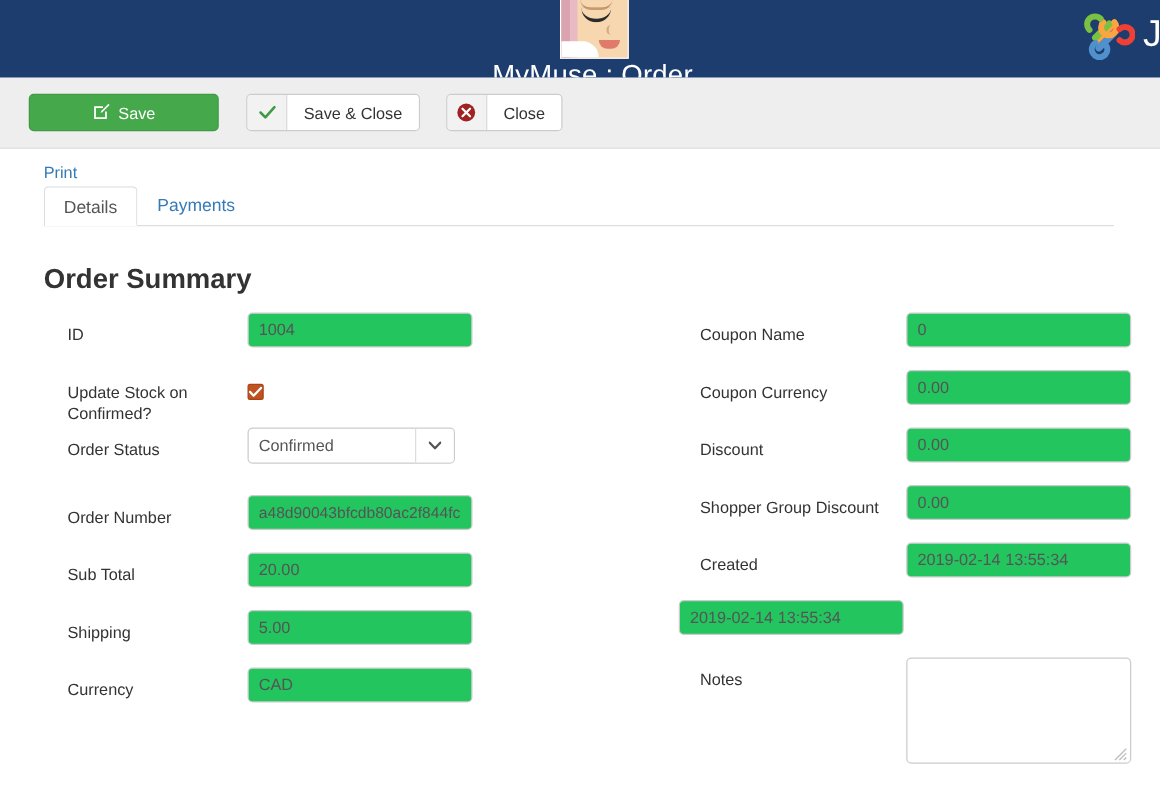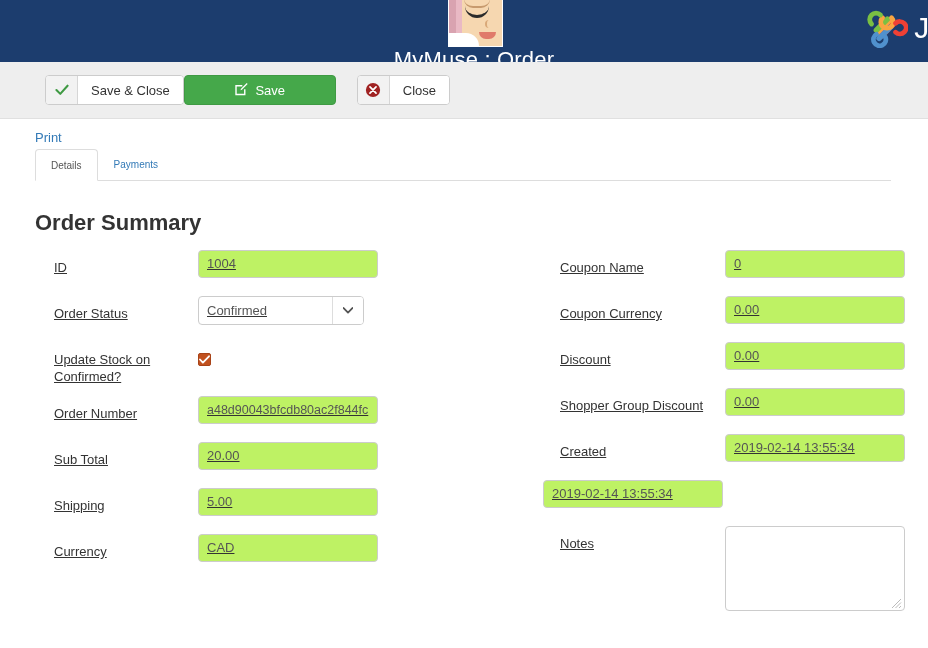--- a/index.html
+++ b/index.html
@@ -181,21 +181,21 @@
   .tabs {
     margin-top: 5px;
     display: flex;
     align-items: flex-end;
     width: 856px;
     border-bottom: 1px solid #dddddd;
     height: 31px;
     box-sizing: border-box;
   }
   .tab {
-    font-size: 10px;
+    font-size: 14px;
     padding: 7px 15px 7px 15px;
     box-sizing: border-box;
     height: 32px;
     cursor: pointer;
     line-height: 17px;
   }
   .tab-active {
     background: #ffffff;
     border: 1px solid #dddddd;
     border-bottom: 1px solid #ffffff;
@@ -215,21 +215,20 @@
     margin: 29px 0 0 0;
   }
 
   .form-grid {
     display: flex;
     margin-top: 14px;
   }
   .col {
     width: 434px;
     flex: none;
-    text-decoration: underline;
   }
   .col-right { margin-left: 74px; }
 
   .field-row {
     display: flex;
     align-items: flex-start;
     min-height: 46px;
   }
   .field-label {
     width: 163px;
@@ -253,21 +252,21 @@
     border-radius: 4px;
     background: #ebebeb;
     color: #555555;
     font-size: 13px;
     font-family: "Liberation Sans", sans-serif;
     padding: 0 8px;
     line-height: 26px;
     white-space: nowrap;
     overflow: hidden;
   }
-  .inp-readonly { background: #bef264; }
+  .inp-readonly { background: #22c55e; }
 
   .select-box {
     width: 166px;
     height: 29px;
     box-sizing: border-box;
     border: 1px solid #cccccc;
     border-radius: 4px;
     background: #ffffff;
     display: flex;
     align-items: stretch;
@@ -356,37 +355,37 @@
           <path d="M18 44 a9 9 0 1 0 13 4" stroke="#5091cd"></path>
         </g>
       </svg>
     </span>
     <span class="joomla-word">Jo</span>
   </div>
 </div>
 
 <div class="toolbar">
 
-  <div class="btn btn-split">
-    <span class="icon-cell">
-      <svg width="14" height="12" viewBox="0 0 16 14">
-        <path d="M1.5 7 L6 11.5 L14.5 2" stroke="#3f9a43" stroke-width="2.4" fill="none" stroke-linecap="round" stroke-linejoin="round"></path>
-      </svg>
-    </span>
-    <span class="label-cell">Save &amp; Close</span>
-  </div>
-
   <div class="btn btn-save">
     <span>
       <svg width="14" height="14" viewBox="0 0 16 16">
         <path d="M1.5 3.5 h8 v1.6 h-6.4 v8.4 h8.4 v-5.2 h1.6 v6.8 h-11.6 z" fill="#ffffff"></path>
         <path d="M14.6 1.2 l1.0 1.0 -6.6 6.6 -1.6 0.6 0.6 -1.6 z" fill="#ffffff"></path>
       </svg>
     </span>
     <span>Save</span>
+  </div>
+
+  <div class="btn btn-split">
+    <span class="icon-cell">
+      <svg width="14" height="12" viewBox="0 0 16 14">
+        <path d="M1.5 7 L6 11.5 L14.5 2" stroke="#3f9a43" stroke-width="2.4" fill="none" stroke-linecap="round" stroke-linejoin="round"></path>
+      </svg>
+    </span>
+    <span class="label-cell">Save &amp; Close</span>
   </div>
 
   <div class="btn-close-wrap">
     <div class="btn btn-split" style="margin-left:0">
       <span class="icon-cell">
         <svg width="16" height="16" viewBox="0 0 18 18">
           <circle cx="9" cy="9" r="8" fill="#a02222"></circle>
           <path d="M5.6 5.6 L12.4 12.4 M12.4 5.6 L5.6 12.4" stroke="#ffffff" stroke-width="2" stroke-linecap="round"></path>
         </svg>
       </span>
@@ -411,44 +410,44 @@
     <div class="col col-left">
 
       <div class="field-row">
         <div class="field-label">ID</div>
         <div class="field-control">
           <div class="inp inp-readonly">1004</div>
         </div>
       </div>
 
       <div class="field-row">
+        <div class="field-label" style="width:163px">Update Stock on Confirmed?</div>
+        <div class="field-control">
+          <div class="checkbox">
+            <svg width="11" height="9" viewBox="0 0 12 10">
+              <path d="M1 5 L4.2 8.4 L11 1.4" stroke="#ffffff" stroke-width="2" fill="none" stroke-linecap="round" stroke-linejoin="round"></path>
+            </svg>
+          </div>
+        </div>
+      </div>
+
+      <div class="field-row">
         <div class="field-label">Order Status</div>
         <div class="field-control">
           <div class="select-box">
             <span class="select-value">Confirmed</span>
             <span class="select-arrow">
               <svg width="10" height="7" viewBox="0 0 10 7">
                 <path d="M0.6 1 L5 5.6 L9.4 1" stroke="#555555" stroke-width="1.8" fill="none" stroke-linecap="round" stroke-linejoin="round"></path>
               </svg>
             </span>
           </div>
         </div>
       </div>
 
-      <div class="field-row">
-        <div class="field-label" style="width:163px">Update Stock on Confirmed?</div>
-        <div class="field-control">
-          <div class="checkbox">
-            <svg width="11" height="9" viewBox="0 0 12 10">
-              <path d="M1 5 L4.2 8.4 L11 1.4" stroke="#ffffff" stroke-width="2" fill="none" stroke-linecap="round" stroke-linejoin="round"></path>
-            </svg>
-          </div>
-        </div>
-      </div>
-
       <div class="field-row" style="margin-top:8px">
         <div class="field-label">Order Number</div>
         <div class="field-control">
           <div class="inp inp-readonly" style="font-size:12.5px">a48d90043bfcdb80ac2f844fc</div>
         </div>
       </div>
 
       <div class="field-row">
         <div class="field-label">Sub Total</div>
         <div class="field-control">

